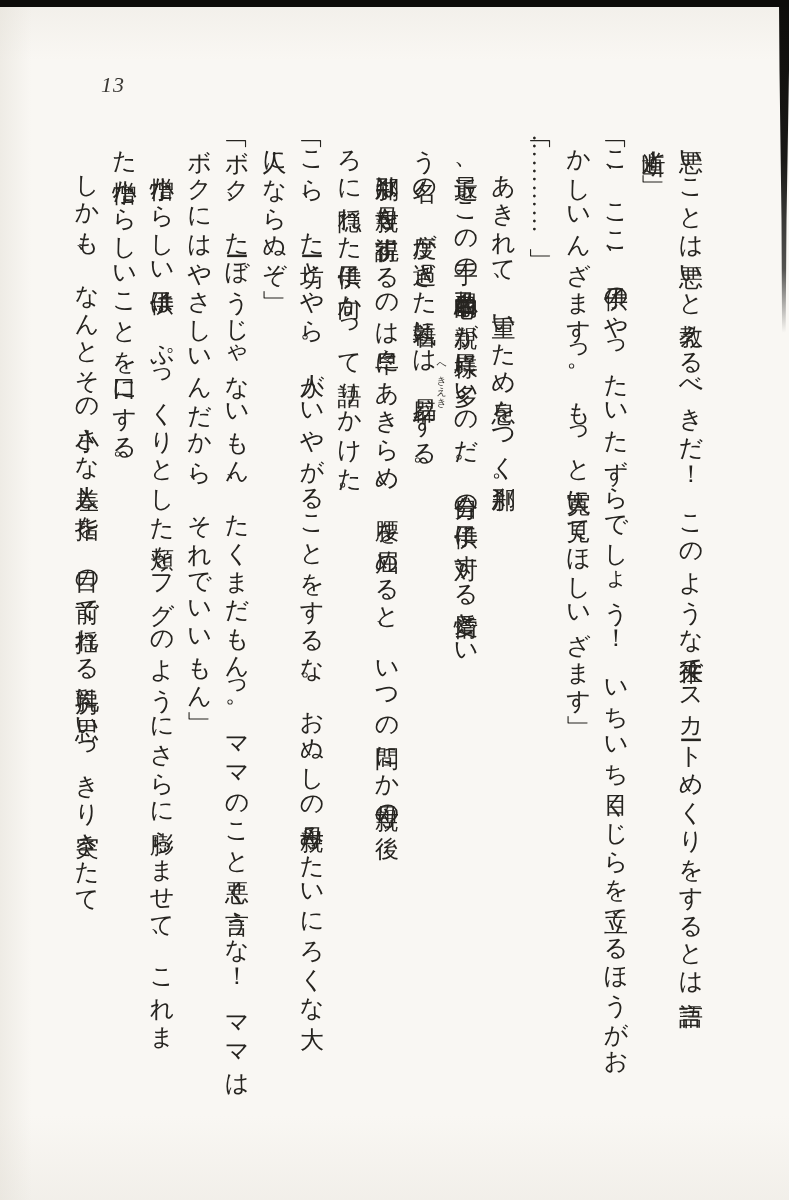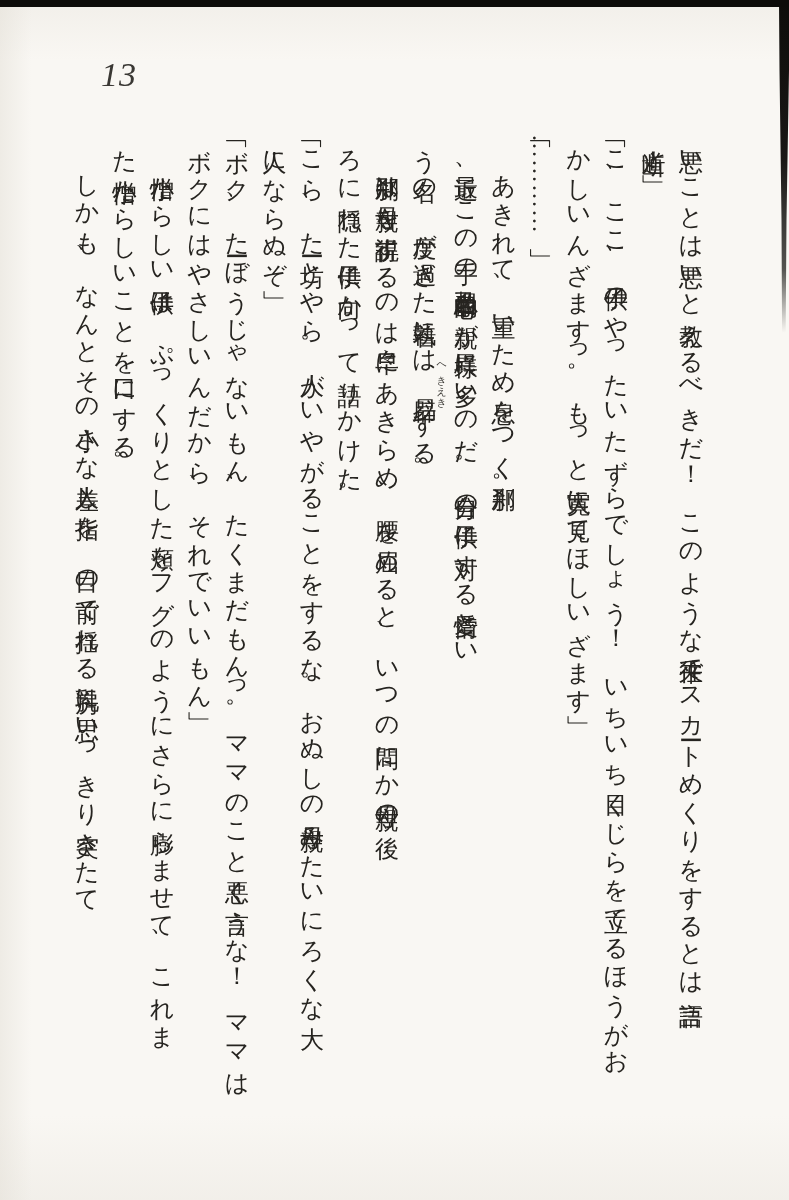--- a/index.html
+++ b/index.html
@@ -33,22 +33,22 @@
   .right-edge-svg {
     position: absolute;
     top: 0; left: 0;
     width: 789px; height: 1200px;
     pointer-events: none;
   }
 
   .page-number {
     position: absolute;
     left: 101px;
-    top: 56px;
-    font-size: 34px;
+    top: 72px;
+    font-size: 22px;
     font-style: italic;
     color: #3a3834;
     letter-spacing: 1px;
   }
 
   .text-block {
     position: absolute;
     top: 133px;
     right: 80px;
     height: 958px;

